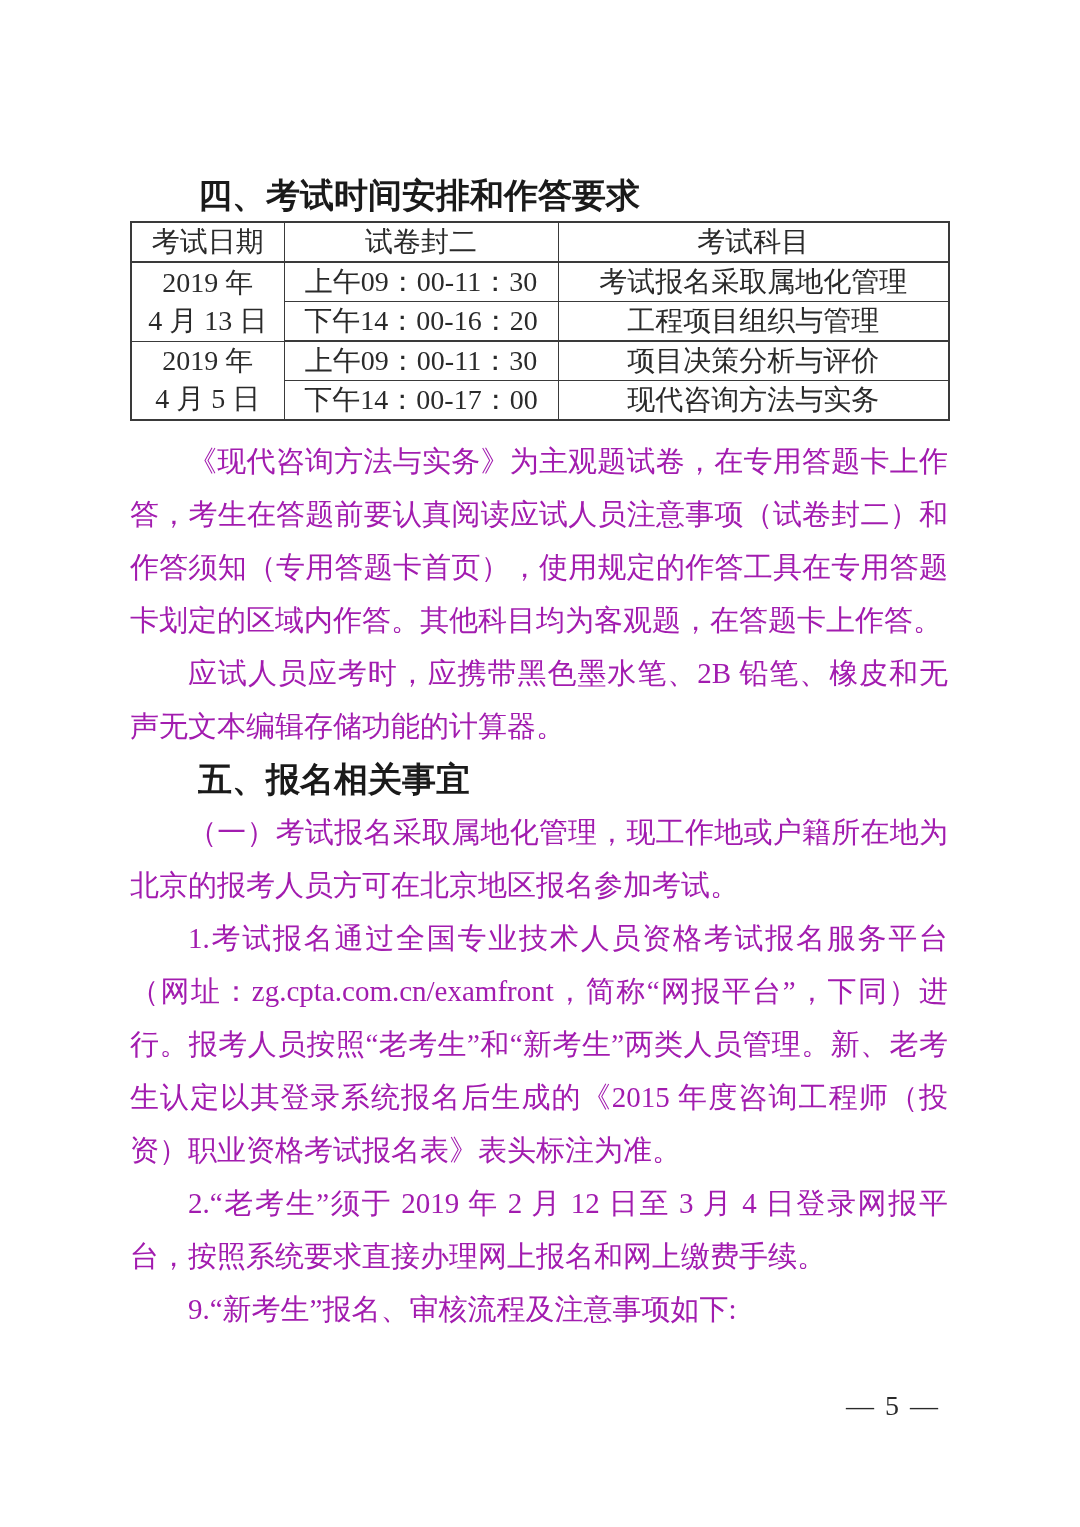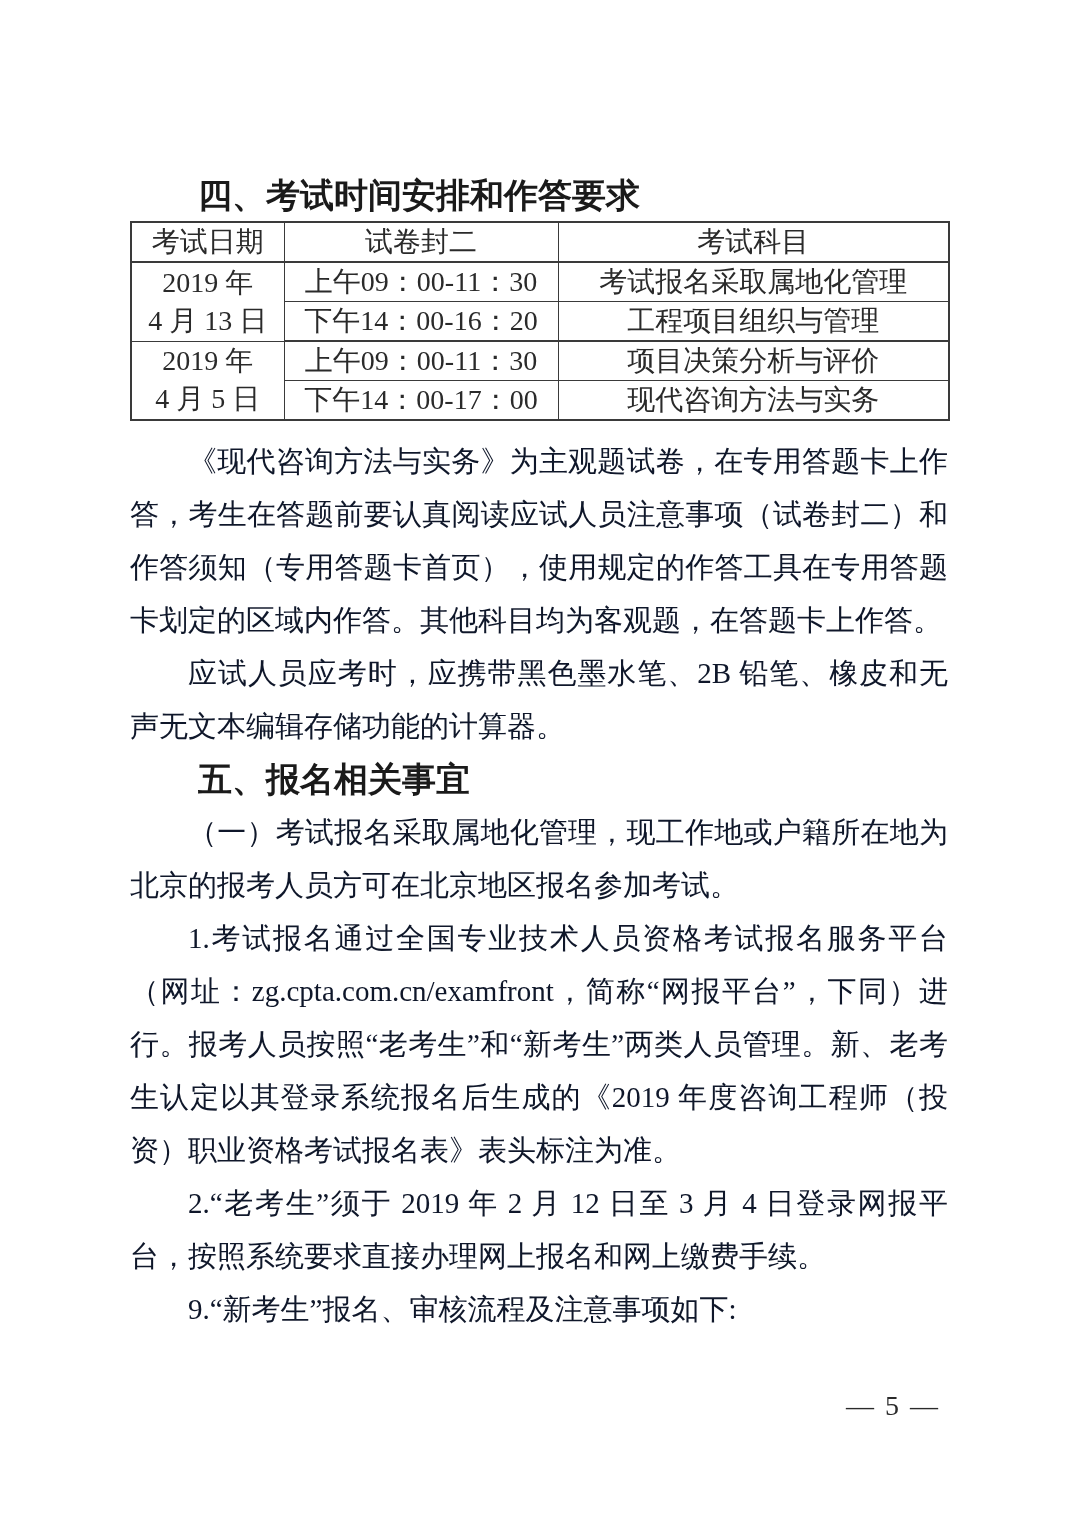--- a/index.html
+++ b/index.html
@@ -55,21 +55,21 @@
   td.date-cell div { line-height: 38px; }
   .flow {
     margin-top: 14px;
   }
   p.body-par {
     margin: 0;
     font-size: 29px;
     line-height: 53px;
     text-align: justify;
     text-indent: 2em;
-    color: #0f172a;
+    color: #a21caf;
   }
   .page-num {
     position: absolute;
     top: 1390px;
     right: 132px;
     font-size: 28px;
     color: #2a2a2a;
     letter-spacing: 2px;
   }
 </style>
@@ -122,20 +122,20 @@
       </tbody>
     </table>
 
     <div class="flow">
       <p class="body-par">《现代咨询方法与实务》为主观题试卷，在专用答题卡上作答，考生在答题前要认真阅读应试人员注意事项（试卷封二）和作答须知（专用答题卡首页），使用规定的作答工具在专用答题卡划定的区域内作答。其他科目均为客观题，在答题卡上作答。</p>
       <p class="body-par">应试人员应考时，应携带黑色墨水笔、2B 铅笔、橡皮和无声无文本编辑存储功能的计算器。</p>
 
       <h2 class="sec-heading inflow">五、报名相关事宜</h2>
 
       <p class="body-par">（一）考试报名采取属地化管理，现工作地或户籍所在地为北京的报考人员方可在北京地区报名参加考试。</p>
-      <p class="body-par">1.考试报名通过全国专业技术人员资格考试报名服务平台（网址：zg.cpta.com.cn/examfront，简称“网报平台”，下同）进行。报考人员按照“老考生”和“新考生”两类人员管理。新、老考生认定以其登录系统报名后生成的《2019 年度咨询工程师（投资）职业资格考试报名表》表头标注为准。</p>
+      <p class="body-par">1.考试报名通过全国专业技术人员资格考试报名服务平台（网址：zg.cpta.com.cn/examfront，简称“网报平台”，下同）进行。报考人员按照“老考生”和“新考生”两类人员管理。新、老考生认定以其登录系统报名后生成的《2015 年度咨询工程师（投资）职业资格考试报名表》表头标注为准。</p>
       <p class="body-par">2.“老考生”须于 2019 年 2 月 12 日至 3 月 4 日登录网报平台，按照系统要求直接办理网上报名和网上缴费手续。</p>
       <p class="body-par">9.“新考生”报名、审核流程及注意事项如下:</p>
     </div>
   </div>
 
   <div class="page-num">— 5 —</div>
 </div>
 
 </body></html>

